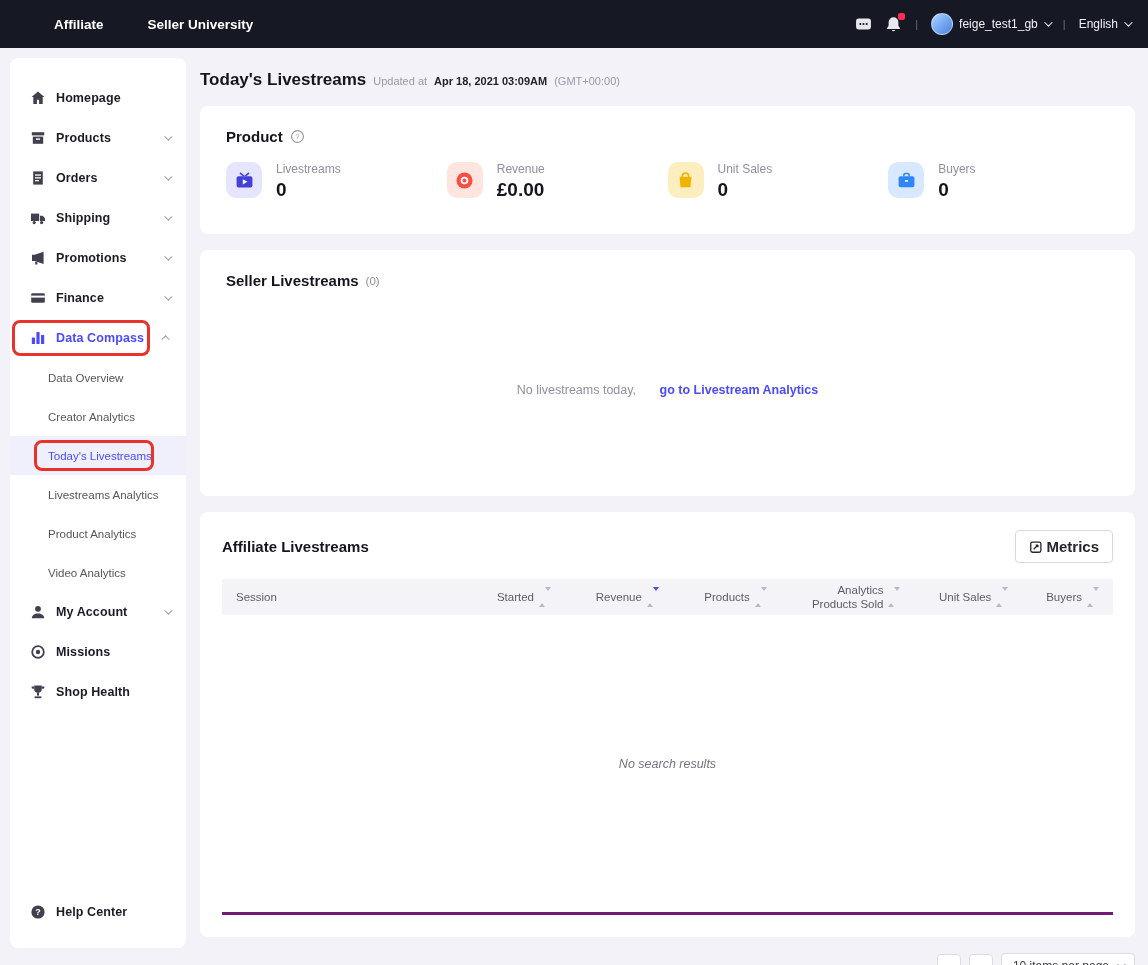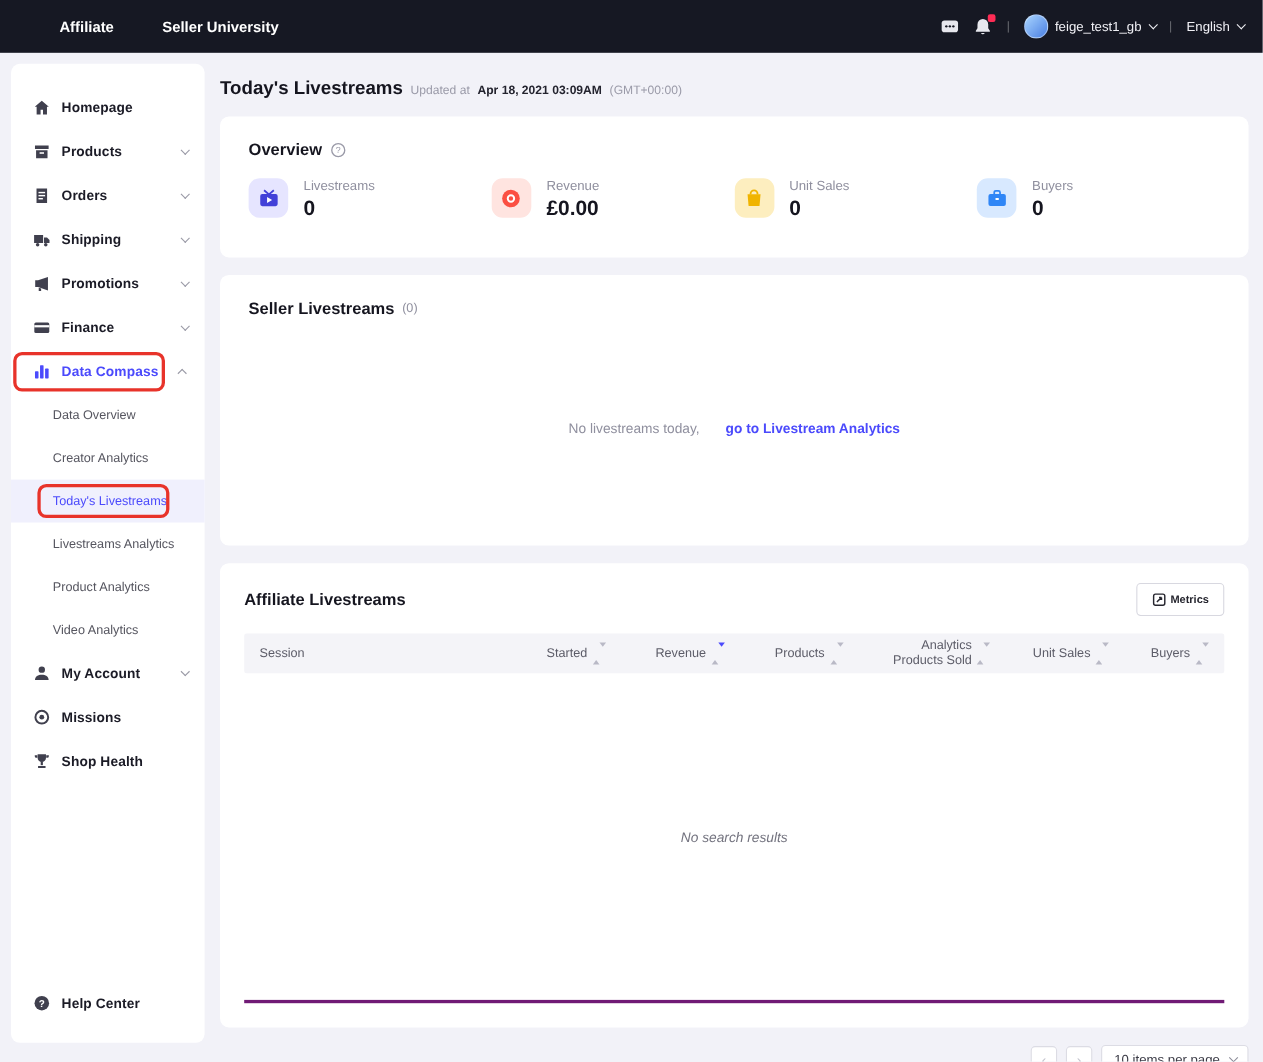--- a/index.html
+++ b/index.html
@@ -77,21 +77,21 @@
   .m-label{font-size:12px;color:#8f8f9e;}
   .m-value{font-size:19px;font-weight:700;color:#15151f;margin-top:3px;}
 
   .seller-card{height:246px;padding:22px 26px;position:relative;}
   .empty-line{position:absolute;left:0;right:0;top:54%;text-align:center;font-size:12.5px;color:#8f8f9e;}
   .empty-line a{color:#4b4afc;font-weight:700;margin-left:20px;}
 
   .affiliate-card{padding:18px 22px 22px;}
   .aff-head{display:flex;align-items:center;justify-content:space-between;margin-bottom:16px;}
   .metrics-btn{display:flex;align-items:center;gap:3px;background:#fff;border:1px solid #d8d8e0;
-    border-radius:4px;padding:7px 13px;font-size:10px;font-weight:700;color:#26262f;}
+    border-radius:4px;padding:7px 13px;font-size:15px;font-weight:700;color:#26262f;}
   .thead{display:flex;align-items:center;background:#f4f4f8;border-radius:2px;height:36px;padding:0 14px;}
   .th{font-size:11.5px;color:#5c5c68;font-weight:400;display:flex;align-items:center;
     justify-content:flex-end;text-align:right;line-height:1.25;}
   .th.first{justify-content:flex-start;text-align:left;}
   .th span{display:inline-block;}
   .c0{width:24%;}.c1{width:12.5%;}.c2{width:12.5%;}.c3{width:12.5%;}
   .c4{width:15.5%;}.c4 span{max-width:88px;}.c5{width:12.5%;}.c6{width:10.5%;}
   .sort{display:inline-flex;flex-direction:column;gap:2px;margin-left:5px;cursor:pointer;flex:none;}
   .sort i{width:0;height:0;border-left:3.5px solid transparent;border-right:3.5px solid transparent;}
   .sort .up{border-bottom:4px solid #b9b9c6;}
@@ -300,21 +300,21 @@
 
     <div class="page-head">
       <h1>Today's Livestreams</h1>
       <span class="upd">Updated at</span>
       <span class="upd dark">Apr 18, 2021 03:09AM</span>
       <span class="upd">(GMT+00:00)</span>
     </div>
 
     <section class="card overview-card">
       <div class="card-title">
-        <h2>Overview</h2>
+        <h2>Product</h2>
         <span class="q-icon">
           <svg viewBox="0 0 16 16" width="15" height="15">
               <circle cx="8" cy="8" r="6.3" fill="none" stroke="#9a9aa8" stroke-width="1.3"></circle>
               <text x="8" y="11" text-anchor="middle" font-size="8.5" fill="#9a9aa8">?</text>
             </svg>
         </span>
       </div>
       <div class="metrics">
         <div class="metric">
           <span class="m-icon livestream">

